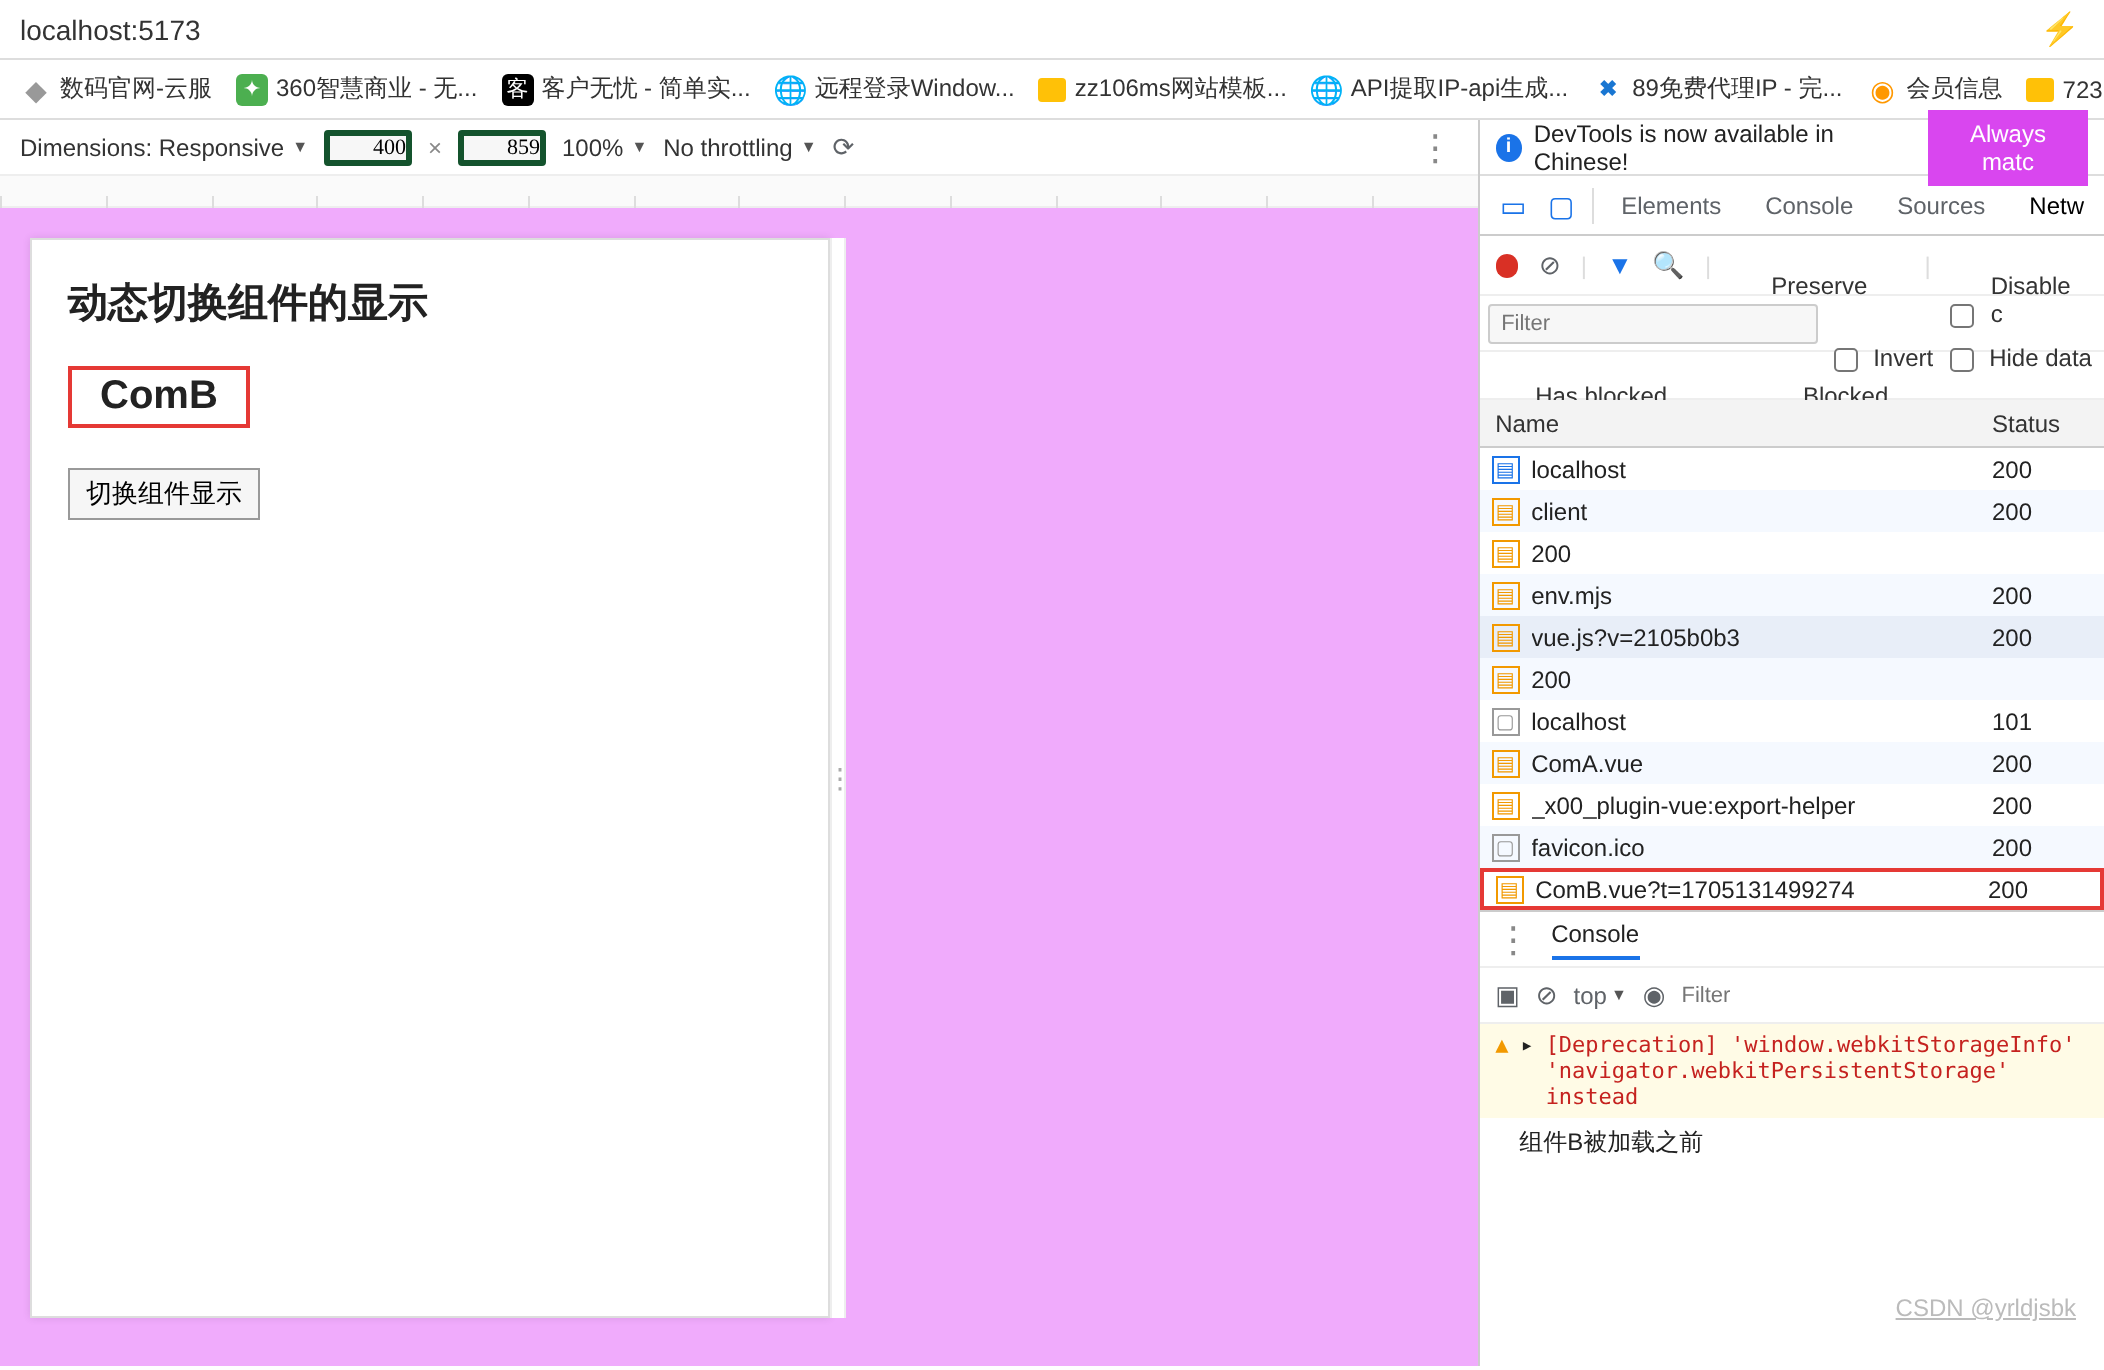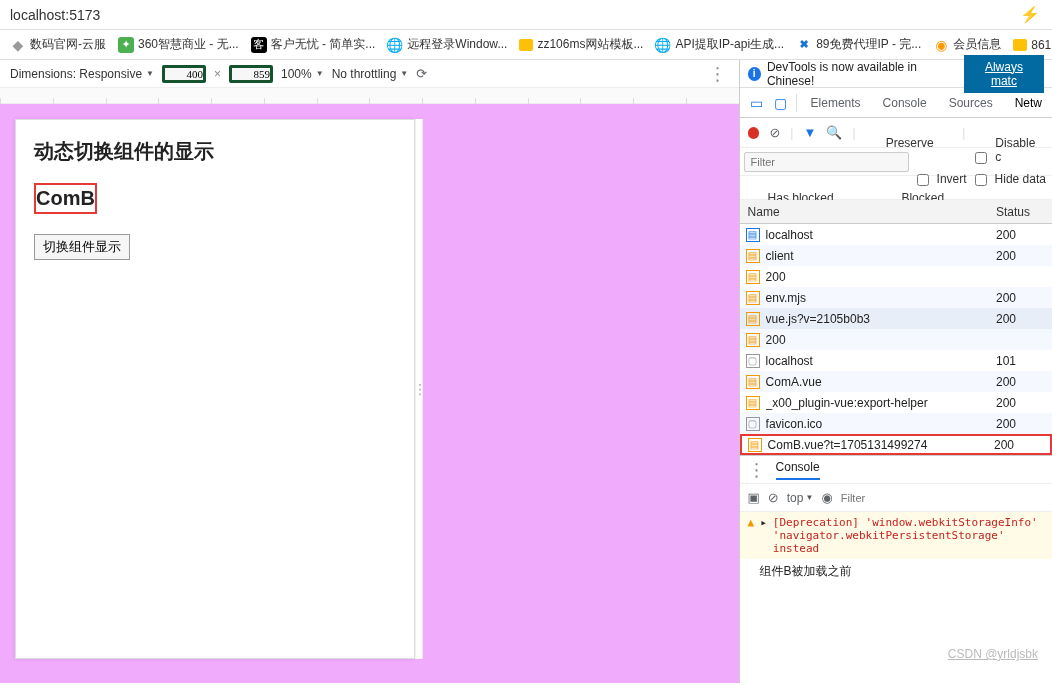--- a/index.html
+++ b/index.html
@@ -32,31 +32,31 @@
     .dim-in { width:44px; height:18px; border:3px solid #14532d; background:#f7f7f7; font-size:11px; text-align:right; border-radius:2px;font-family:Liberation Serif, serif; }
     .x { color:#888; }
     .dev-spacer { flex:1; }
     .dots { color:#888; font-size:18px; letter-spacing:-2px; padding-right:4px; }
     .ruler { height:16px; background:#fafafa; border-bottom:1px solid #eee; display:flex; }
     .ruler-tick { border-left:1px solid #ddd; flex:1; height:6px; margin-top:10px; }
 
     .preview-wrap { flex:1; background:#f0abfc; display:flex; justify-content:flex-start; padding:15px 0 0 15px; position:relative; }
     .preview { width:400px; background:#fff; border:1px solid #ddd; box-shadow:0 0 4px rgba(0,0,0,.1); padding:18px; height:540px; }
     .pv-title { font-size:20px; font-weight:bold; margin-bottom:18px; }
-    .pv-comp { font-size:20px; font-weight:bold; border:2px solid #E53935; padding:2px 0; display:inline-block; }
+    .pv-comp { font-size:20px; font-weight:bold; border:2px solid #E53935; padding:2px 14px; display:inline-block; }
     .pv-btn { margin-top:20px; background:#f6f6f6; border:1px solid #999; padding:3px 8px; font-size:13px; font-family:inherit; }
     .resize-handle { width:8px; background:#fff; display:flex; align-items:center; justify-content:center; border-left:1px solid #eee; border-right:1px solid #eee; height:540px; }
     .resize-handle span{ color:#aaa; font-size:14px; letter-spacing:-2px; }
 
     
     .right { flex:1; display:flex; flex-direction:column; font-size:12px; }
 
     .infobar { height:28px; display:flex; align-items:center; padding:0 8px; gap:6px; border-bottom:1px solid #ddd; }
     .info-icon { width:14px; height:14px; border-radius:50%; background:#1A73E8; color:#fff; display:flex; align-items:center; justify-content:center; font-size:10px; font-weight:bold; }
-    .info-btn { background:#0369a1; color:#fff; padding:5px 8px; font-size:12px; border:none;text-decoration:underline; }
+    .info-btn { background:#d946ef; color:#fff; padding:5px 8px; font-size:12px; border:none; }
 
     .tabs { height:30px; display:flex; align-items:center; border-bottom:1px solid #ccc; padding-left:6px; gap:2px; }
     .tab-ic { width:22px; height:22px; display:flex; align-items:center; justify-content:center; color:#5f6368; font-size:14px; }
     .tab-ic.blue { color:#1A73E8; }
     .tab-divider { width:1px; height:18px; background:#ddd; margin:0 2px; }
     .tab { padding:6px 10px; font-size:12px; color:#5f6368; }
     .tab:last-child{color:#000;}
 
     .filt-row1 { height:30px; display:flex; align-items:center; padding:0 8px; gap:10px; border-bottom:1px solid #eee; }
     .rec { width:12px; height:12px; border-radius:50%; background:#D93025; }
@@ -145,21 +145,21 @@
     <div class="bm-item">
       <span class="bm-icon fav-x">✖</span>
       <span>89免费代理IP - 完...</span>
     </div>
     <div class="bm-item">
       <span class="bm-icon fav-o">◉</span>
       <span>会员信息</span>
     </div>
     <div class="bm-item">
       <span class="bm-icon fav-f"></span>
-      <span>861</span>
+      <span>723</span>
     </div>
   </div>
 
 <div class="main">
   <div class="left">
     <div class="dev-bar">
       <span class="dev-select">
           <span>Dimensions: Responsive</span>
           <span class="tri">▼</span>
         </span>

